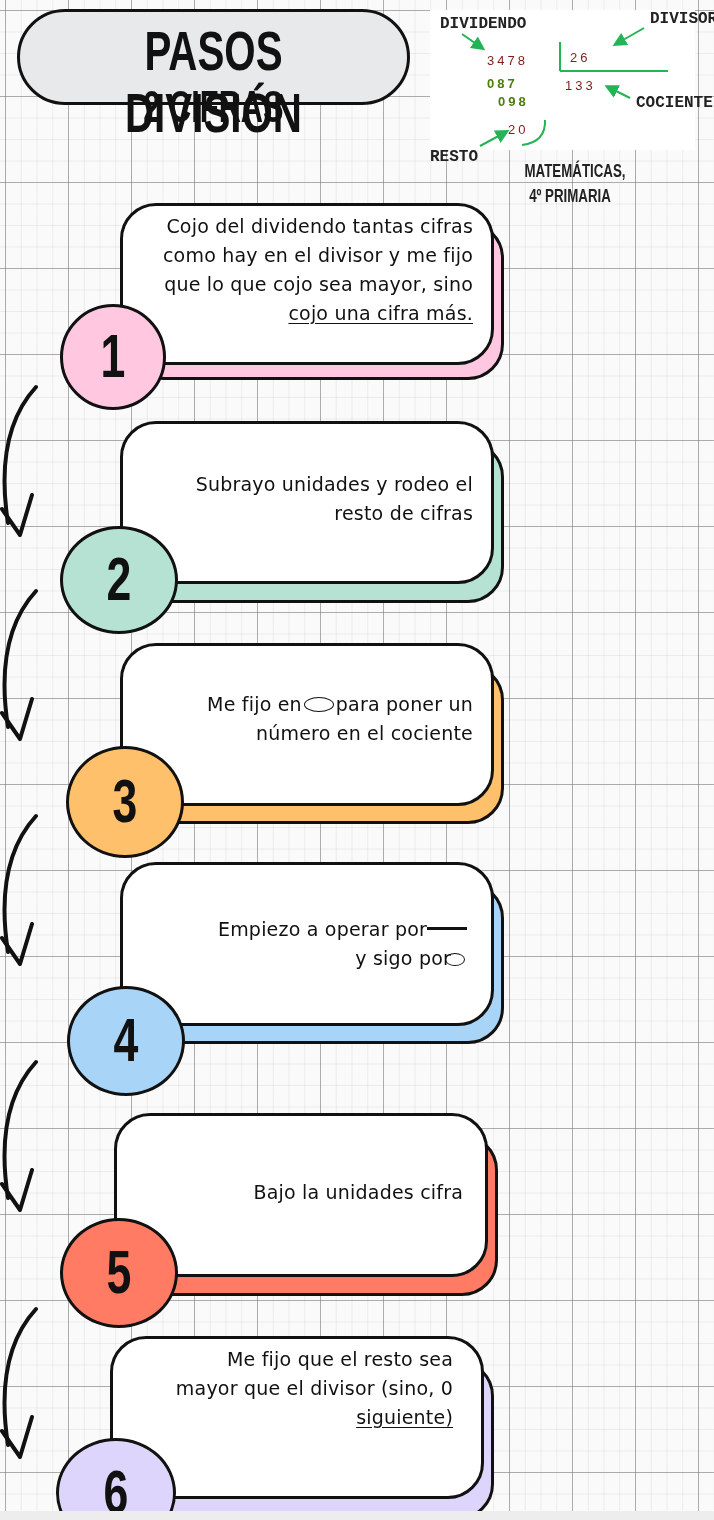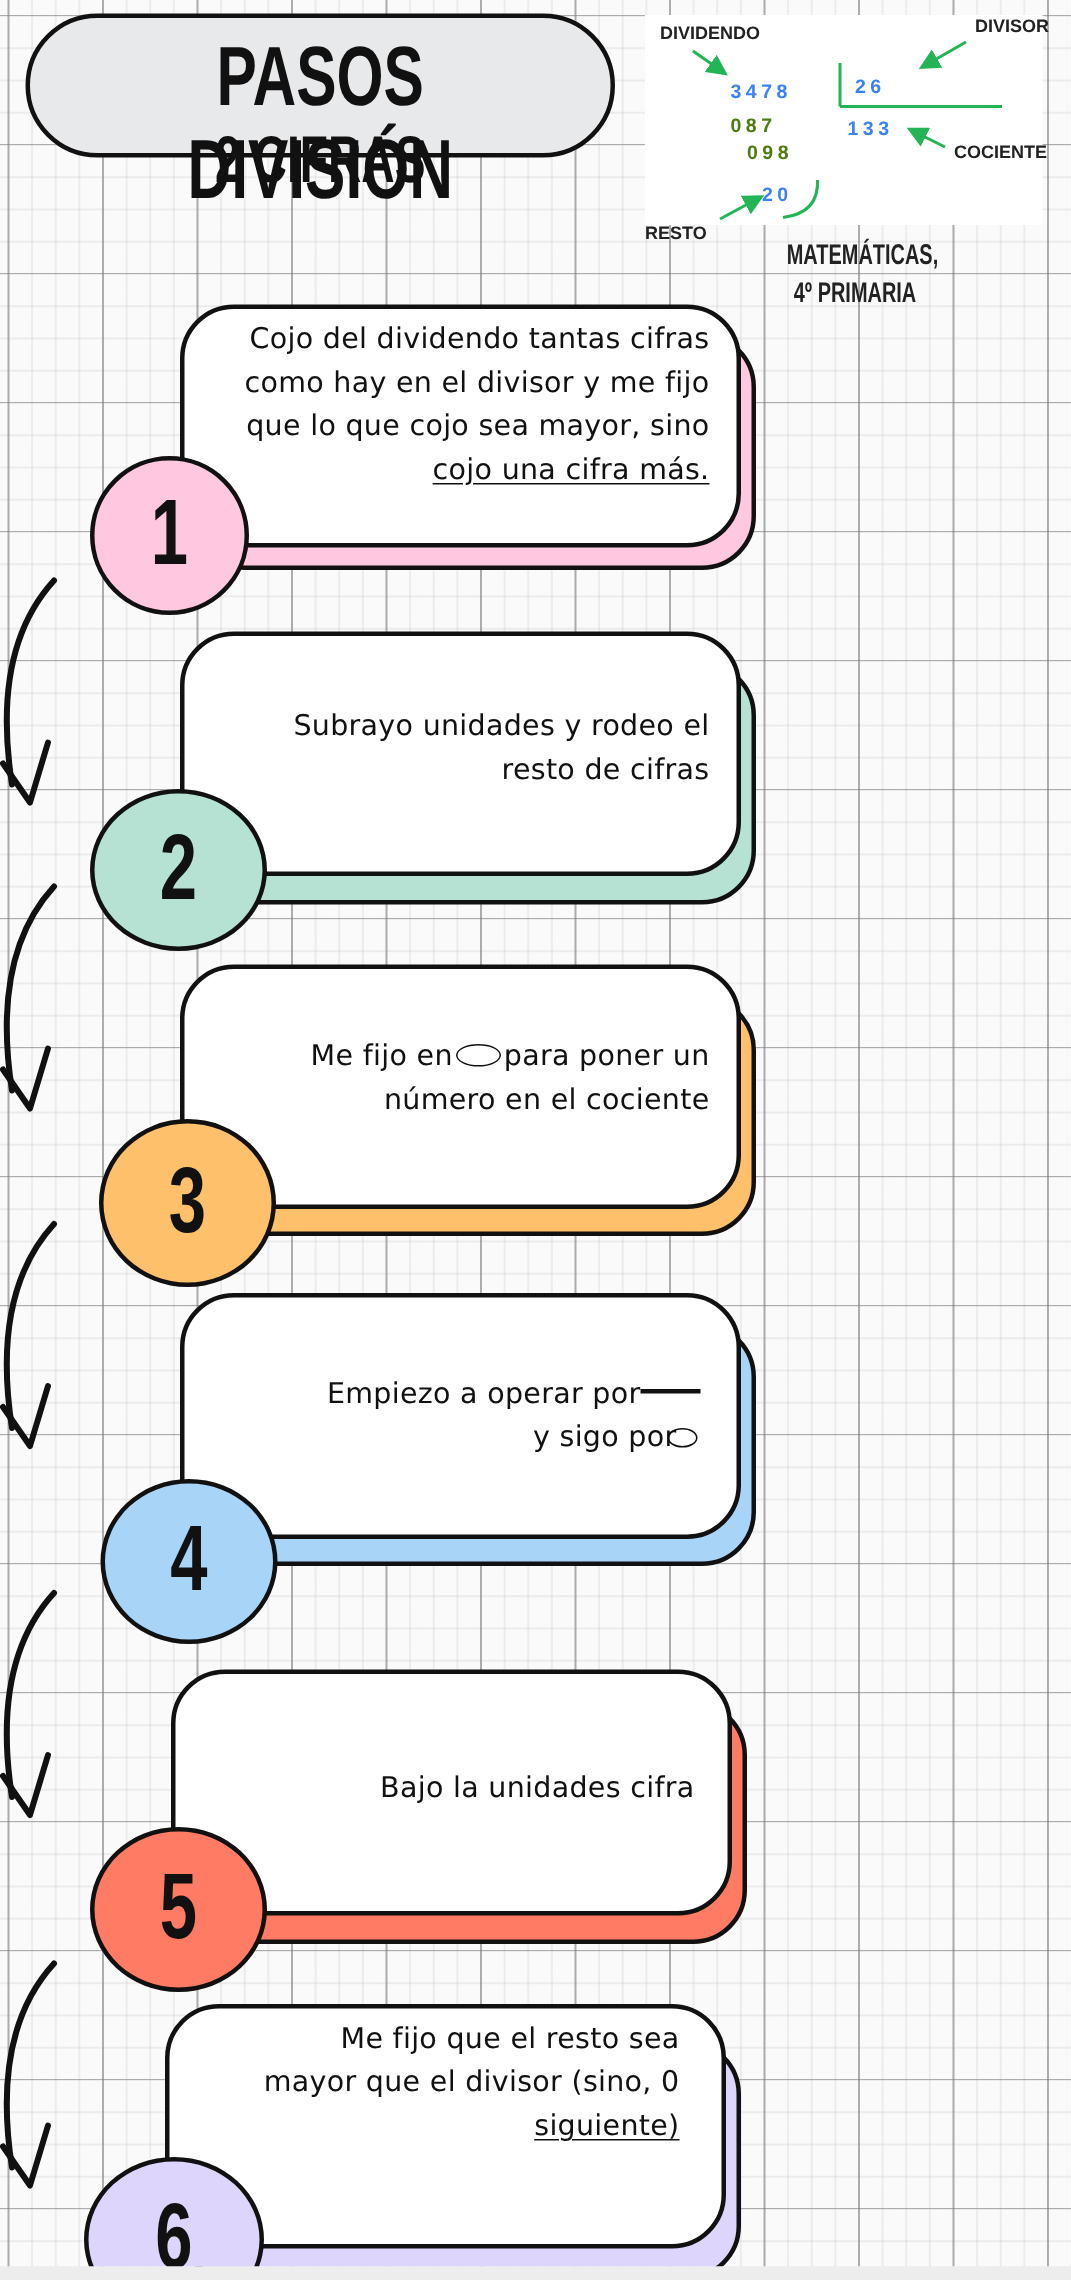--- a/index.html
+++ b/index.html
@@ -36,22 +36,22 @@
     font-family: "Liberation Sans", sans-serif; font-weight: bold;
     font-size: 44px; line-height: 50px;
     transform: scaleX(0.7); transform-origin: center;
   }
 
   
   #diagram {
     position: absolute; left: 430px; top: 10px; width: 265px; height: 140px;
     background: #ffffff;
   }
-  #diagram .lbl { position: absolute; font-family: Liberation Sans, sans-serif; font-weight: bold; font-size: 12px; color: #222; }
-  #diagram .num { position: absolute; font-family: "Liberation Sans", sans-serif; font-weight: bold; font-size: 13px; letter-spacing: 3px; color: #3b82f6; }
+  #diagram .lbl { position: absolute; font-family: Liberation Mono, monospace; font-weight: bold; font-size: 16px; color: #222; }
+  #diagram .num { position: absolute; font-family: "Liberation Sans", sans-serif; font-weight: normal; font-size: 13px; letter-spacing: 3px; color: #7f1d1d; }
   #diagram .num.grey { color: #4d7c0f; font-weight: bold; }
   #diagram svg { position: absolute; left: 0; top: 0; }
 
   #subject {
     position: absolute; left: 505px; top: 158px; width: 130px; text-align: center;
     font-family: "Liberation Sans", sans-serif; font-weight: bold; font-size: 19px; line-height: 25px;
     transform: scaleX(0.7); transform-origin: center top; color: #222;
   }
 
   

